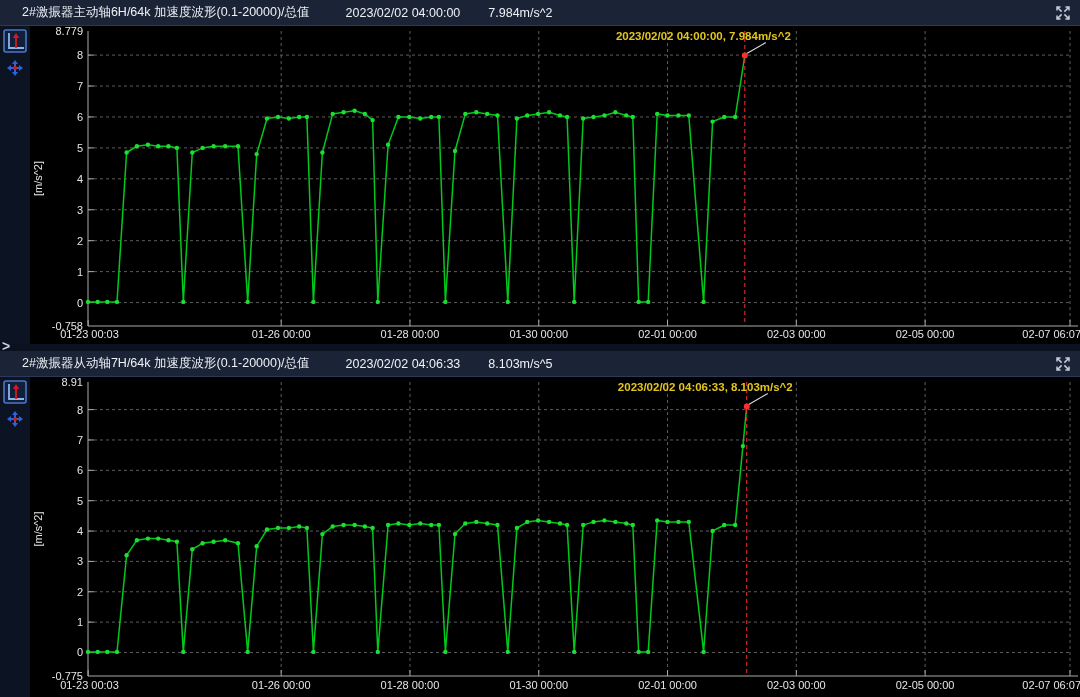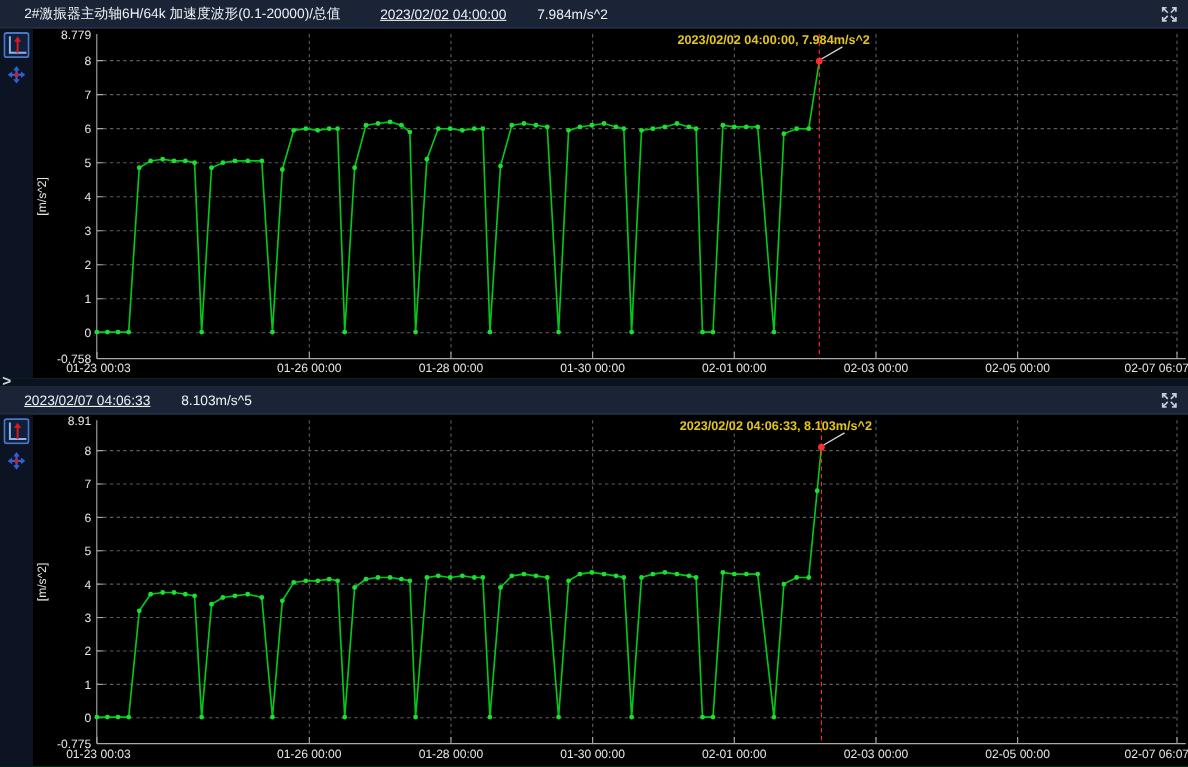--- a/index.html
+++ b/index.html
@@ -3,21 +3,21 @@
 <meta charset="utf-8">
 <style>
   html,body{margin:0;padding:0;background:#000;}
   .screen{position:relative;width:1080px;height:697px;background:#15803d;overflow:hidden;
           font-family:"Liberation Sans",sans-serif;}
   .panel{position:relative;width:1080px;}
   .titlebar{position:relative;height:26px;box-sizing:border-box;background:#1b2436;
             border-bottom:1px solid #2c3a58;display:flex;align-items:center;
             padding-left:22px;color:#eef1f6;font-size:12.5px;}
   .titlebar .title{margin-right:36px;}
-  .titlebar .timestamp{margin-right:28px;text-decoration:underline;}
+  .titlebar .timestamp{margin-right:28px;}
   .expand-btn{position:absolute;right:8px;top:4px;width:18px;height:18px;cursor:pointer;}
   .panel-body{position:relative;background:#000;}
   .toolstrip{position:absolute;left:0;top:0;bottom:0;width:30px;background:#0c1424;z-index:2;
              display:flex;flex-direction:column;align-items:center;}
   .tool-autoscale{margin-top:3px;width:24px;height:24px;cursor:pointer;}
   .tool-pan{margin-top:7px;width:16px;height:16px;cursor:pointer;}
   .chart-svg{position:absolute;left:0;top:0;z-index:1;}
   .divider{position:relative;height:7px;background:#0a111f;z-index:4;}
   .divider .chev{position:absolute;left:2px;top:-6px;color:#ccd3de;font-size:14px;
                  line-height:16px;cursor:pointer;font-weight:bold;}
@@ -192,21 +192,22 @@
         </svg>
     </div>
   </section>
 
   <div class="divider">
     <span class="chev">&gt;</span>
   </div>
 
   <section class="panel">
     <header class="titlebar">
-      <span class="timestamp">2023/02/07 04:06:33</span>
+      <span class="title">2#激振器从动轴7H/64k 加速度波形(0.1-20000)/总值</span>
+      <span class="timestamp">2023/02/02 04:06:33</span>
       <span class="value">8.103m/s^5</span>
       <span class="expand-btn">
         <svg width="18" height="18" viewBox="0 0 18 18">
           <path d="M7.6 7.6L3 3M3 6.6V3h3.6M10.4 7.6L15 3M11.4 3H15v3.6M7.6 10.4L3 15M3 11.4V15h3.6M10.4 10.4L15 15M11.4 15H15v-3.6" stroke="#c6ccd8" stroke-width="1.5" fill="none"></path>
         </svg>
       </span>
     </header>
     <div class="panel-body" style="height:320px;">
       <div class="toolstrip">
         <span class="tool-autoscale">

